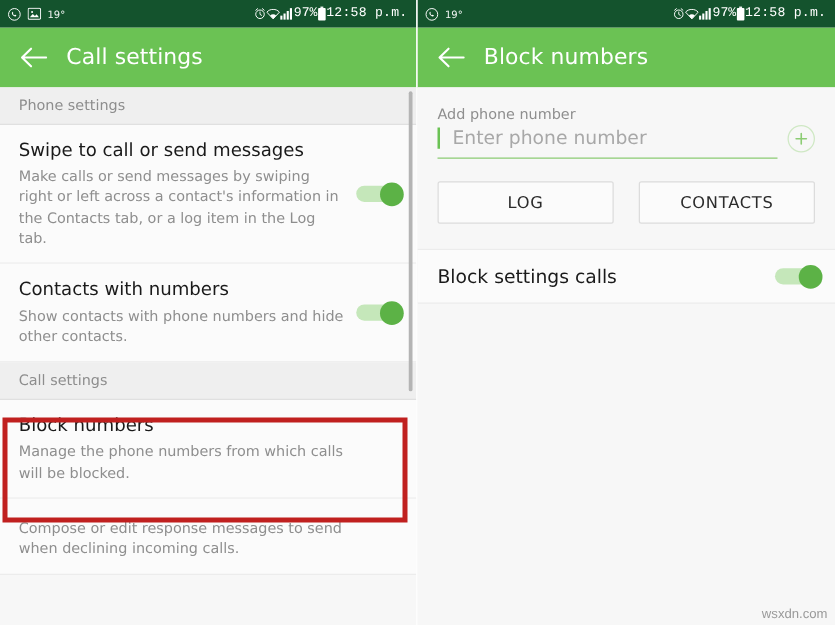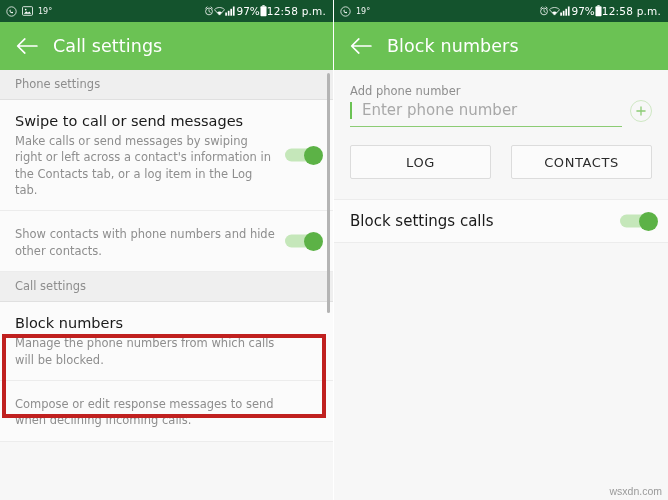--- a/index.html
+++ b/index.html
@@ -13,21 +13,21 @@
   .panel { width: 334px; height: 500px; position: relative; background: #f7f7f7; overflow: hidden; }
   .panel.left { border-right: 1px solid #ffffff; }
 
   
   .statusbar {
     height: 22px; background: #14532d; color: #ffffff;
     display: flex; align-items: center; padding: 0 7px 0 6px;
     font-size: 10px; position: relative;
   }
   .sb-left { display: flex; align-items: center; gap: 5px; }
-  .sb-right { display: flex; align-items: center; gap: 0; margin-left: auto; }
+  .sb-right { display: flex; align-items: center; gap: 0; margin-left: auto; font-family: Liberation Mono, monospace; }
   .sb-icon { display: inline-flex; align-items: center; justify-content: center; }
   .sb-temp { font-size: 8px; letter-spacing: 0; opacity: .95; }
   .sb-pct { font-size: 10.5px; }
   .sb-time { font-size: 10.5px; letter-spacing: .2px; }
 
   
   .appbar {
     height: 48px; background: #6bc254; color: #ffffff;
     display: flex; align-items: center; padding: 0 0 0 14px;
   }
@@ -171,20 +171,21 @@
 
       <div class="list-item">
         <div class="item-title">Swipe to call or send messages</div>
         <div class="item-sub">Make calls or send messages by swiping right or left across a contact's information in the Contacts tab, or a log item in the Log tab.</div>
         <div class="toggle">
             <div class="thumb"></div>
           </div>
       </div>
 
       <div class="list-item">
+        <div class="item-title">Contacts with numbers</div>
         <div class="item-sub">Show contacts with phone numbers and hide other contacts.</div>
         <div class="toggle">
             <div class="thumb"></div>
           </div>
       </div>
 
       <div class="section-header">Call settings</div>
 
       <div class="list-item">
         <div class="item-title">Block numbers</div>

